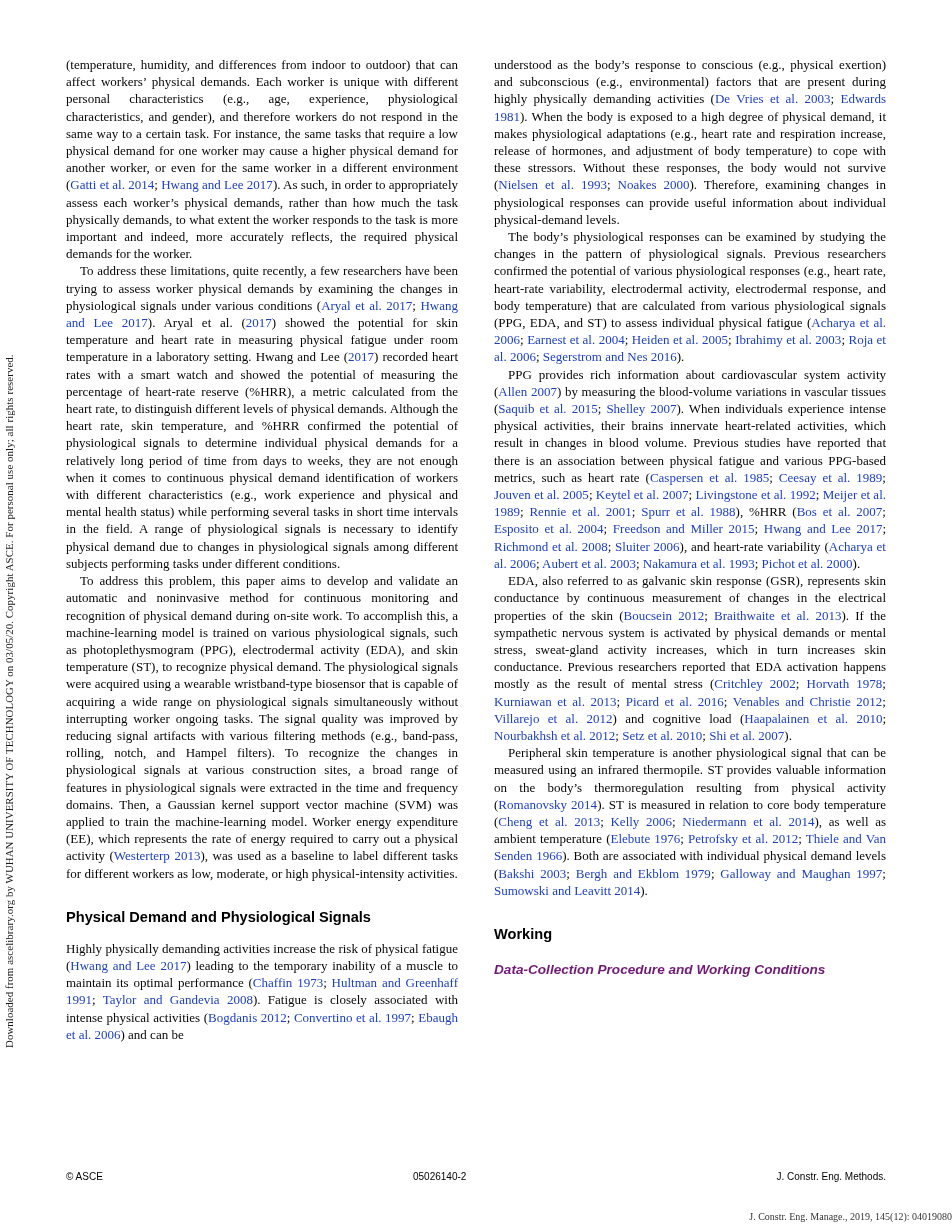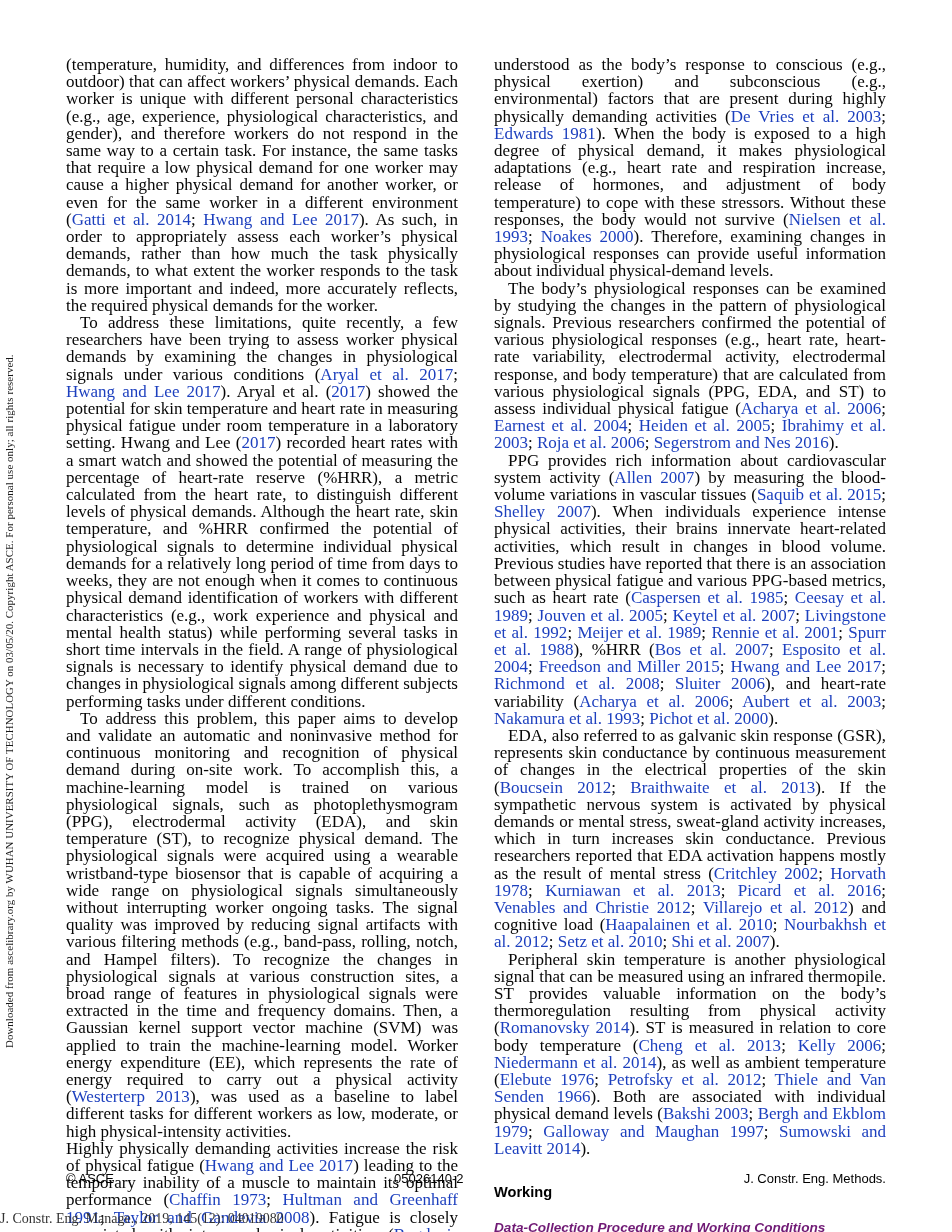--- a/index.html
+++ b/index.html
@@ -16,21 +16,21 @@
     position: absolute;
     top: 56px;
     left: 66px;
     width: 820px;
     display: flex;
     gap: 36px;
   }
   .column { width: 392px; }
   .column p {
     margin: 0;
-    font-size: 17px;
+    font-size: 13px;
     line-height: 17.2px;
     text-align: justify;
     color: #060606;
   }
   .column p.indent { text-indent: 14px; }
   h2.sec {
     font-family: "Liberation Sans", sans-serif;
     font-size: 14.6px;
     font-weight: bold;
     margin: 27px 0 15px 0;
@@ -59,45 +59,46 @@
   }
   .footer {
     position: absolute;
     top: 1171px;
     left: 66px;
     width: 820px;
     display: flex;
     justify-content: space-between;
     align-items: center;
     font-family: "Liberation Sans", sans-serif;
-    font-size: 13px;
+    font-size: 10px;
     color: #000000;
   }
   .citation-line {
     position: absolute;
     top: 1211px;
     left: 0;
     width: 100%;
-    text-align: left;
+    text-align: right;
     font-family: "Liberation Serif", serif;
-    font-size: 14px;
+    font-size: 10px;
     color: #333333;
   }
 </style>
 </head>
 <body>
 
 <div class="page" style="background: rgb(255, 255, 255);">
   <div class="sidebar-note">Downloaded from ascelibrary.org by WUHAN UNIVERSITY OF TECHNOLOGY on 03/05/20. Copyright ASCE. For personal use only; all rights reserved.</div>
 
   <div class="content">
     <div class="column" id="left-column">
         <p><span>(temperature, humidity, and differences from indoor to outdoor) that can affect workers’ physical demands. Each worker is unique with different personal characteristics (e.g., age, experience, physiological characteristics, and gender), and therefore workers do not respond in the same way to a certain task. For instance, the same tasks that require a low physical demand for one worker may cause a higher physical demand for another worker, or even for the same worker in a different environment (</span><span class="cite">Gatti et al. 2014</span><span>; </span><span class="cite">Hwang and Lee 2017</span><span>). As such, in order to appropriately assess each worker’s physical demands, rather than how much the task physically demands, to what extent the worker responds to the task is more important and indeed, more accurately reflects, the required physical demands for the worker.</span></p>
         <p class="indent"><span>To address these limitations, quite recently, a few researchers have been trying to assess worker physical demands by examining the changes in physiological signals under various conditions (</span><span class="cite">Aryal et al. 2017</span><span>; </span><span class="cite">Hwang and Lee 2017</span><span>). Aryal et al. (</span><span class="cite">2017</span><span>) showed the potential for skin temperature and heart rate in measuring physical fatigue under room temperature in a laboratory setting. Hwang and Lee (</span><span class="cite">2017</span><span>) recorded heart rates with a smart watch and showed the potential of measuring the percentage of heart-rate reserve (%HRR), a metric calculated from the heart rate, to distinguish different levels of physical demands. Although the heart rate, skin temperature, and %HRR confirmed the potential of physiological signals to determine individual physical demands for a relatively long period of time from days to weeks, they are not enough when it comes to continuous physical demand identification of workers with different characteristics (e.g., work experience and physical and mental health status) while performing several tasks in short time intervals in the field. A range of physiological signals is necessary to identify physical demand due to changes in physiological signals among different subjects performing tasks under different conditions.</span></p>
         <p class="indent"><span>To address this problem, this paper aims to develop and validate an automatic and noninvasive method for continuous monitoring and recognition of physical demand during on-site work. To accomplish this, a machine-learning model is trained on various physiological signals, such as photoplethysmogram (PPG), electrodermal activity (EDA), and skin temperature (ST), to recognize physical demand. The physiological signals were acquired using a wearable wristband-type biosensor that is capable of acquiring a wide range on physiological signals simultaneously without interrupting worker ongoing tasks. The signal quality was improved by reducing signal artifacts with various filtering methods (e.g., band-pass, rolling, notch, and Hampel filters). To recognize the changes in physiological signals at various construction sites, a broad range of features in physiological signals were extracted in the time and frequency domains. Then, a Gaussian kernel support vector machine (SVM) was applied to train the machine-learning model. Worker energy expenditure (EE), which represents the rate of energy required to carry out a physical activity (</span><span class="cite">Westerterp 2013</span><span>), was used as a baseline to label different tasks for different workers as low, moderate, or high physical-intensity activities.</span></p>
+        <h2 class="sec">Physical Demand and Physiological Signals</h2>
         <p><span>Highly physically demanding activities increase the risk of physical fatigue (</span><span class="cite">Hwang and Lee 2017</span><span>) leading to the temporary inability of a muscle to maintain its optimal performance (</span><span class="cite">Chaffin 1973</span><span>; </span><span class="cite">Hultman and Greenhaff 1991</span><span>; </span><span class="cite">Taylor and Gandevia 2008</span><span>). Fatigue is closely associated with intense physical activities (</span><span class="cite">Bogdanis 2012</span><span>; </span><span class="cite">Convertino et al. 1997</span><span>; </span><span class="cite">Ebaugh et al. 2006</span><span>) and can be</span></p>
       </div>
     <div class="column" id="right-column">
         <p><span>understood as the body’s response to conscious (e.g., physical exertion) and subconscious (e.g., environmental) factors that are present during highly physically demanding activities (</span><span class="cite">De Vries et al. 2003</span><span>; </span><span class="cite">Edwards 1981</span><span>). When the body is exposed to a high degree of physical demand, it makes physiological adaptations (e.g., heart rate and respiration increase, release of hormones, and adjustment of body temperature) to cope with these stressors. Without these responses, the body would not survive (</span><span class="cite">Nielsen et al. 1993</span><span>; </span><span class="cite">Noakes 2000</span><span>). Therefore, examining changes in physiological responses can provide useful information about individual physical-demand levels.</span></p>
         <p class="indent"><span>The body’s physiological responses can be examined by studying the changes in the pattern of physiological signals. Previous researchers confirmed the potential of various physiological responses (e.g., heart rate, heart-rate variability, electrodermal activity, electrodermal response, and body temperature) that are calculated from various physiological signals (PPG, EDA, and ST) to assess individual physical fatigue (</span><span class="cite">Acharya et al. 2006</span><span>; </span><span class="cite">Earnest et al. 2004</span><span>; </span><span class="cite">Heiden et al. 2005</span><span>; </span><span class="cite">Ibrahimy et al. 2003</span><span>; </span><span class="cite">Roja et al. 2006</span><span>; </span><span class="cite">Segerstrom and Nes 2016</span><span>).</span></p>
         <p class="indent"><span>PPG provides rich information about cardiovascular system activity (</span><span class="cite">Allen 2007</span><span>) by measuring the blood-volume variations in vascular tissues (</span><span class="cite">Saquib et al. 2015</span><span>; </span><span class="cite">Shelley 2007</span><span>). When individuals experience intense physical activities, their brains innervate heart-related activities, which result in changes in blood volume. Previous studies have reported that there is an association between physical fatigue and various PPG-based metrics, such as heart rate (</span><span class="cite">Caspersen et al. 1985</span><span>; </span><span class="cite">Ceesay et al. 1989</span><span>; </span><span class="cite">Jouven et al. 2005</span><span>; </span><span class="cite">Keytel et al. 2007</span><span>; </span><span class="cite">Livingstone et al. 1992</span><span>; </span><span class="cite">Meijer et al. 1989</span><span>; </span><span class="cite">Rennie et al. 2001</span><span>; </span><span class="cite">Spurr et al. 1988</span><span>), %HRR (</span><span class="cite">Bos et al. 2007</span><span>; </span><span class="cite">Esposito et al. 2004</span><span>; </span><span class="cite">Freedson and Miller 2015</span><span>; </span><span class="cite">Hwang and Lee 2017</span><span>; </span><span class="cite">Richmond et al. 2008</span><span>; </span><span class="cite">Sluiter 2006</span><span>), and heart-rate variability (</span><span class="cite">Acharya et al. 2006</span><span>; </span><span class="cite">Aubert et al. 2003</span><span>; </span><span class="cite">Nakamura et al. 1993</span><span>; </span><span class="cite">Pichot et al. 2000</span><span>).</span></p>
         <p class="indent"><span>EDA, also referred to as galvanic skin response (GSR), represents skin conductance by continuous measurement of changes in the electrical properties of the skin (</span><span class="cite">Boucsein 2012</span><span>; </span><span class="cite">Braithwaite et al. 2013</span><span>). If the sympathetic nervous system is activated by physical demands or mental stress, sweat-gland activity increases, which in turn increases skin conductance. Previous researchers reported that EDA activation happens mostly as the result of mental stress (</span><span class="cite">Critchley 2002</span><span>; </span><span class="cite">Horvath 1978</span><span>; </span><span class="cite">Kurniawan et al. 2013</span><span>; </span><span class="cite">Picard et al. 2016</span><span>; </span><span class="cite">Venables and Christie 2012</span><span>; </span><span class="cite">Villarejo et al. 2012</span><span>) and cognitive load (</span><span class="cite">Haapalainen et al. 2010</span><span>; </span><span class="cite">Nourbakhsh et al. 2012</span><span>; </span><span class="cite">Setz et al. 2010</span><span>; </span><span class="cite">Shi et al. 2007</span><span>).</span></p>
         <p class="indent"><span>Peripheral skin temperature is another physiological signal that can be measured using an infrared thermopile. ST provides valuable information on the body’s thermoregulation resulting from physical activity (</span><span class="cite">Romanovsky 2014</span><span>). ST is measured in relation to core body temperature (</span><span class="cite">Cheng et al. 2013</span><span>; </span><span class="cite">Kelly 2006</span><span>; </span><span class="cite">Niedermann et al. 2014</span><span>), as well as ambient temperature (</span><span class="cite">Elebute 1976</span><span>; </span><span class="cite">Petrofsky et al. 2012</span><span>; </span><span class="cite">Thiele and Van Senden 1966</span><span>). Both are associated with individual physical demand levels (</span><span class="cite">Bakshi 2003</span><span>; </span><span class="cite">Bergh and Ekblom 1979</span><span>; </span><span class="cite">Galloway and Maughan 1997</span><span>; </span><span class="cite">Sumowski and Leavitt 2014</span><span>).</span></p>
         <h2 class="sec">Working</h2>
         <h3 class="subsec">Data-Collection Procedure and Working Conditions</h3>

